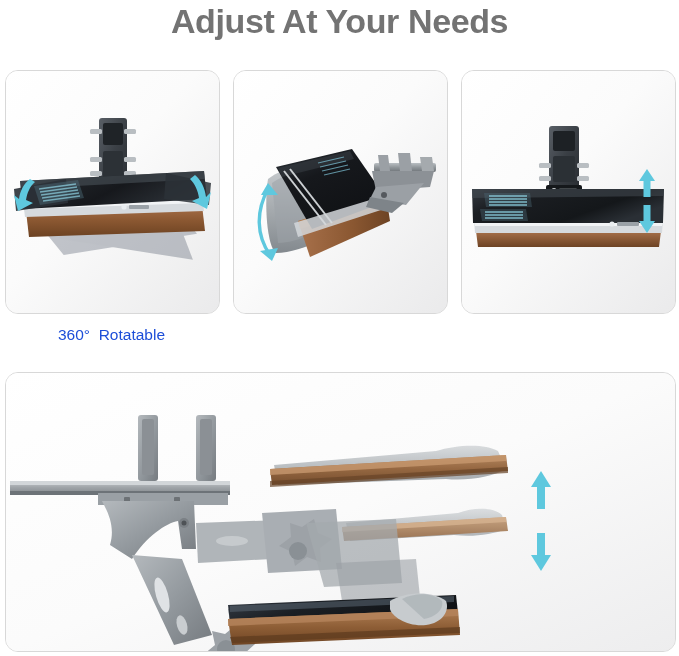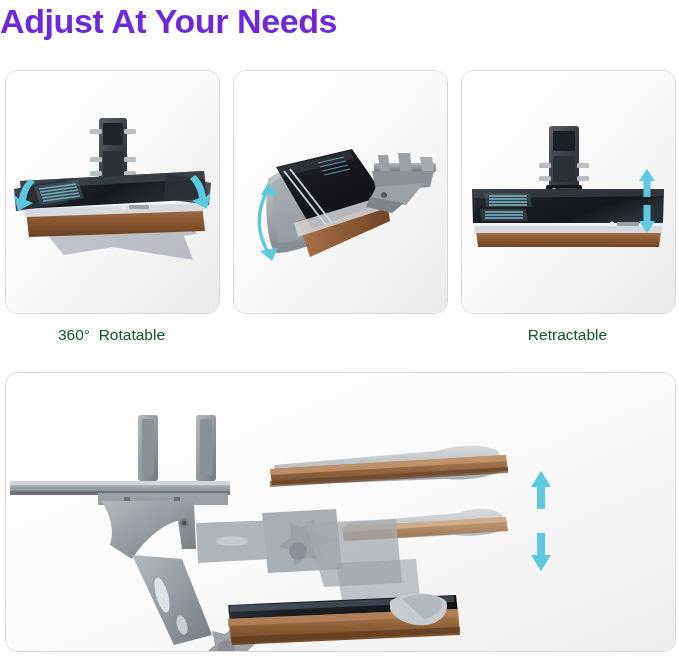--- a/index.html
+++ b/index.html
@@ -8,42 +8,43 @@
     background:#ffffff;
     font-family:"Liberation Sans","DejaVu Sans",sans-serif;
     overflow:hidden;
     position:relative;
   }
   .page{position:relative;width:679px;height:656px;}
 
   
   .title{
     position:absolute;left:0;top:2px;width:679px;
+    text-align:center;
     font-size:34px;font-weight:bold;
     letter-spacing:-0.4px;
-    color:#6d28d9;
+    color:#737373;
     font-family:"Liberation Sans","DejaVu Sans",sans-serif;
   }
 
   
   .panel{
     position:absolute;
     border:1px solid #d8d8d8;
     border-radius:13px;
     background:linear-gradient(135deg,#ffffff 0%,#fcfcfc 38%,#f2f2f2 72%,#ededee 100%);
     overflow:hidden;
   }
   #panel1{left:5px;  top:70px; width:213px;height:242px;}
   #panel2{left:233px;top:70px; width:213px;height:242px;}
   #panel3{left:461px;top:70px; width:213px;height:242px;}
   #panel4{left:5px;  top:372px;width:669px;height:278px;}
 
   .caption{
     position:absolute;top:326px;
-    font-size:15.5px;color:#14532d;
+    font-size:15.5px;color:#1d4ed8;
     text-align:center;white-space:pre;
     font-family:"Liberation Sans","DejaVu Sans",sans-serif;
   }
   #cap1{left:5px;width:213px;}
   #cap2{left:233px;width:213px;}
   #cap3{left:461px;width:213px;}
 
   .svgwrap{position:absolute;left:0;top:0;width:100%;height:100%;}
   .svgwrap svg{display:block;width:100%;height:100%;}
 </style>
@@ -302,21 +303,20 @@
           <path d="M185 98 L193 110 L188.5 110 L188.5 126 L181.5 126 L181.5 110 L177 110 Z"></path>
         </g>
         <g fill="#5ec8de">
           <path d="M185 162 L177 150 L181.5 150 L181.5 134 L188.5 134 L188.5 150 L193 150 Z"></path>
         </g>
       </svg>
     </div>
   </div>
 
   <div class="caption" id="cap1">360°  Rotatable</div>
-  <div class="caption" id="cap3">Retractable</div>
 
   <div class="panel" id="panel4">
     <div class="svgwrap">
       <svg viewBox="0 0 669 278" preserveAspectRatio="xMidYMid meet">
         <defs>
           <linearGradient id="p4bg" x1="0" y1="0" x2="1" y2="1">
             <stop offset="0" stop-color="#ffffff"></stop>
               <stop offset="0.5" stop-color="#fbfbfb"></stop>
             <stop offset="1" stop-color="#ededee"></stop>
           </linearGradient>

